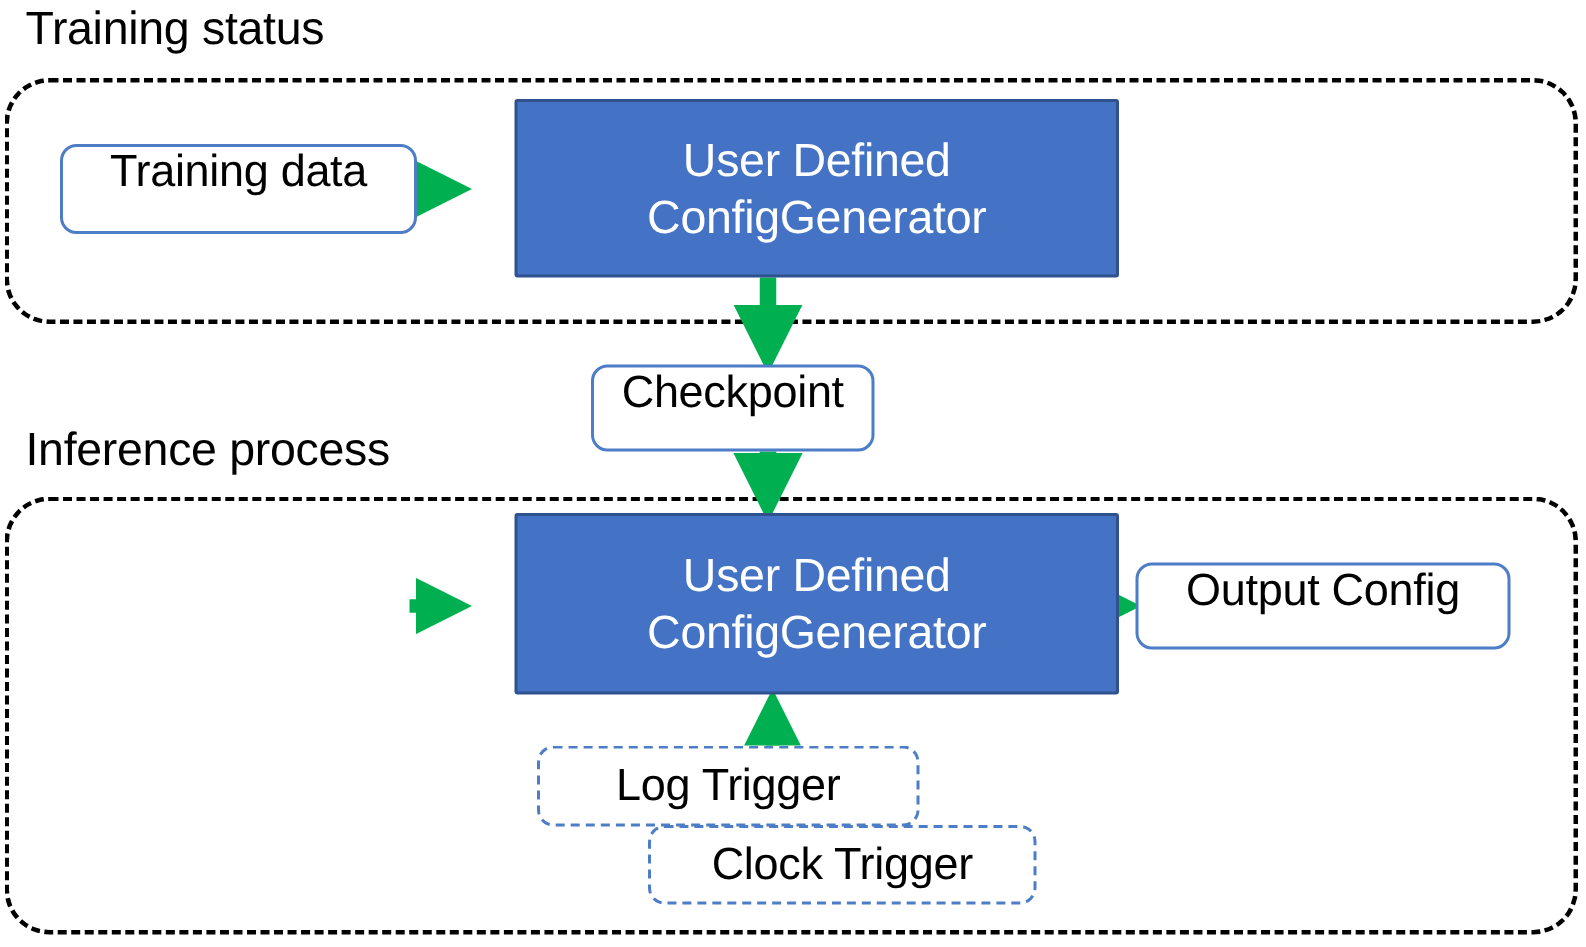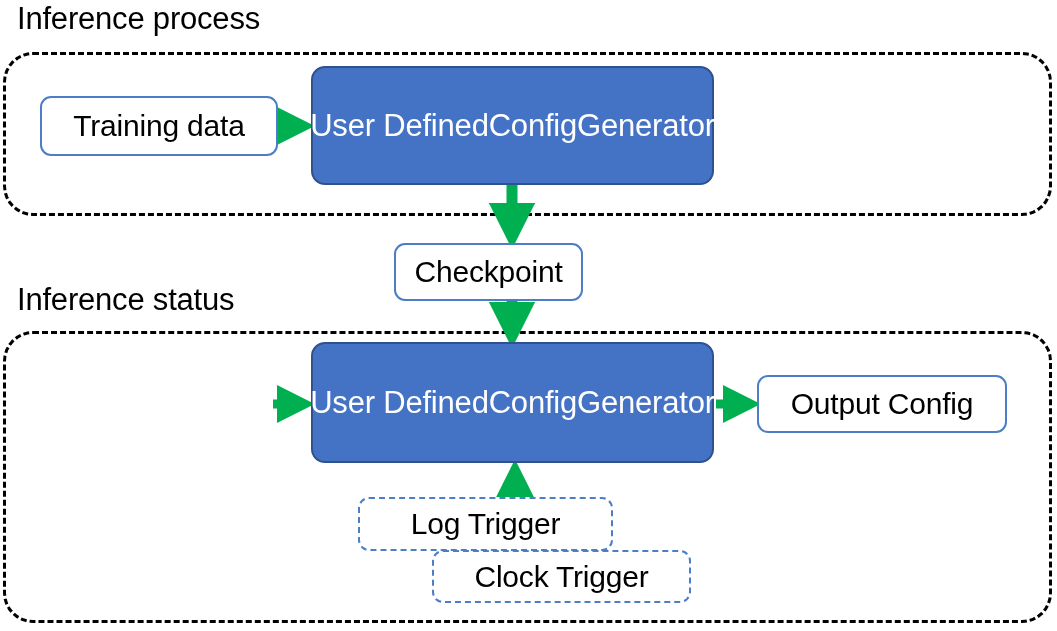--- a/index.html
+++ b/index.html
@@ -39,21 +39,20 @@
     letter-spacing: -0.2px;
   }
   #training-caption  { left: 17px; top: 2px;   }
   #inference-caption { left: 17px; top: 283px; }
 
   
   .node {
     position: absolute;
     box-sizing: border-box;
     display: flex;
-    align-items: center;
     justify-content: center;
     background: #ffffff;
     border: 2px solid #4D7DC6;
     border-radius: 11px;
     color: #000000;
     font-size: 30px;
     line-height: 1.12;
     text-align: center;
     white-space: nowrap;
     letter-spacing: -0.2px;
@@ -62,32 +61,33 @@
   #training-data-node { left: 40px;  top: 96px;  width: 238px; height: 60px; }
   #checkpoint-node    { left: 394px; top: 243px; width: 189px; height: 58px; }
   #current-status-node{ left: 29px;  top: 375px; width: 242px; height: 58px; }
   #output-config-node { left: 757px; top: 375px; width: 250px; height: 58px; }
 
   
   .node-filled {
     position: absolute;
     box-sizing: border-box;
     display: flex;
-    flex-direction: row;
+    flex-direction: column;
     align-items: center;
     justify-content: center;
     background: #4472C4;
     border: 2px solid #2F528F;
-    border-radius: 14px;
+    border-radius: 2px;
     color: #ffffff;
     font-size: 31px;
     line-height: 1.22;
     text-align: center;
     white-space: nowrap;
     letter-spacing: -0.2px;
+    margin-left: 32px;
   }
   #train-generator-node { left: 311px; top: 66px;  width: 403px; height: 119px; }
   #infer-generator-node { left: 311px; top: 342px; width: 403px; height: 121px; }
 
   
   .node-dashed {
     position: absolute;
     box-sizing: border-box;
     display: flex;
     align-items: center;
@@ -113,23 +113,23 @@
     width: 1057px;
     height: 631px;
     pointer-events: none;
   }
 </style>
 </head>
 <body>
 
 <div id="canvas">
 
-  <div class="group-caption" id="training-caption">Inference process</div>
+  <div class="group-caption" id="training-caption">Training status</div>
 
-  <div class="group-caption" id="inference-caption">Inference status</div>
+  <div class="group-caption" id="inference-caption">Inference process</div>
 
   <div class="group-box" id="training-group"></div>
 
   <div class="group-box" id="inference-group"></div>
 
   <svg id="connectors" viewBox="0 0 1057 631" xmlns="http://www.w3.org/2000/svg">
     <defs>
       <marker id="arrowhead" markerWidth="4.2" markerHeight="4.2" refX="3.0" refY="2.1" orient="auto" markerUnits="strokeWidth">
         <path d="M0,0 L4.2,2.1 L0,4.2 z" fill="#00B050"></path>
       </marker>

